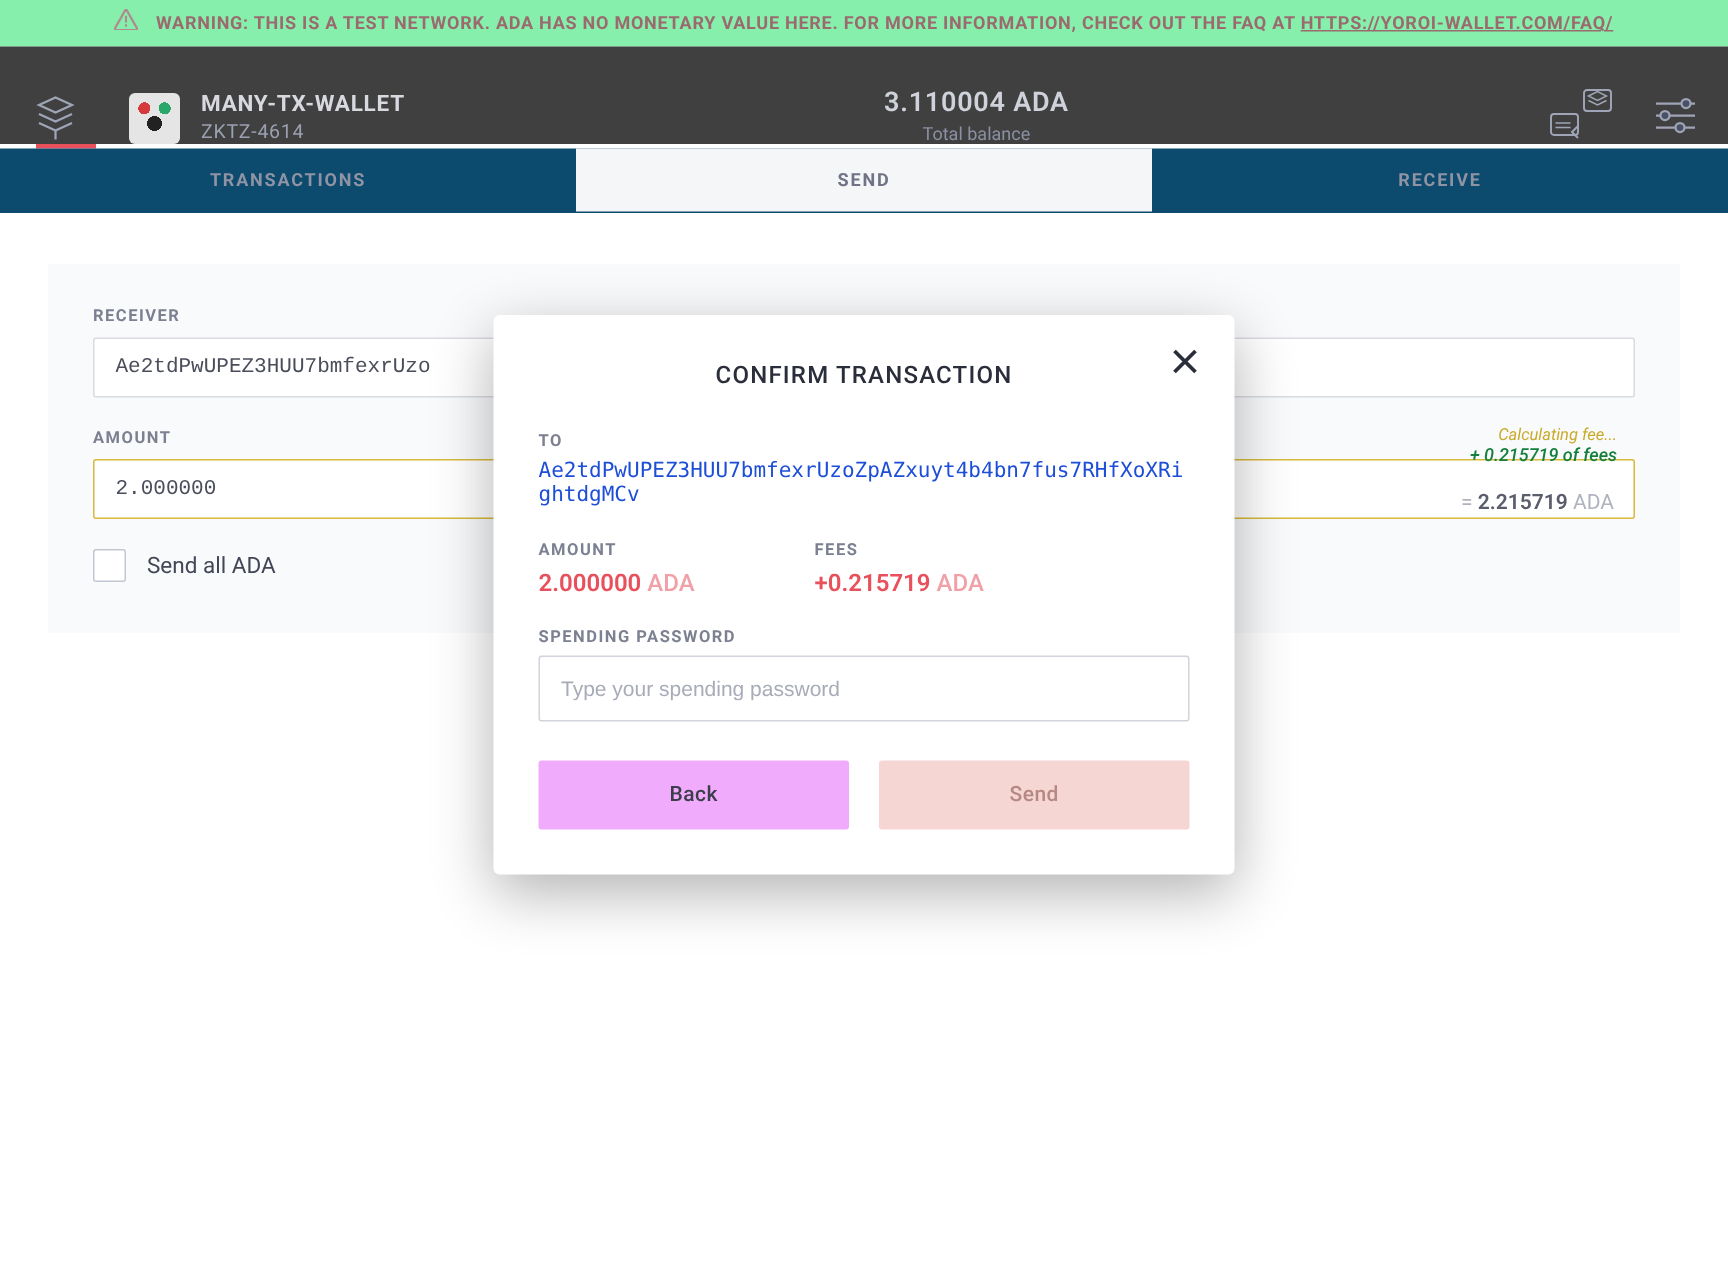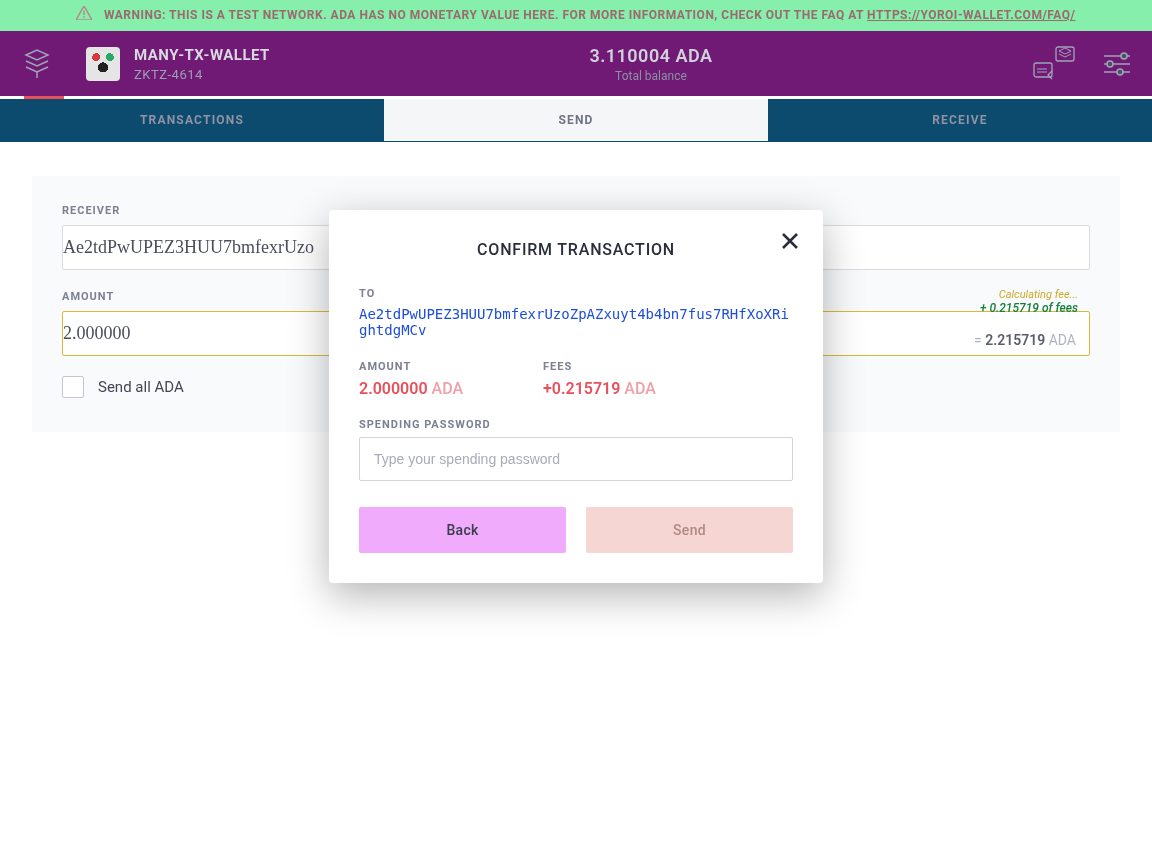--- a/index.html
+++ b/index.html
@@ -22,23 +22,23 @@
       line-height: 1.7;
     }
     .warning-bar a { color: #9b6a6f; text-decoration: underline; }
     .warning-icon {
       display: inline-block;
       vertical-align: middle;
       margin-right: 8px;
       color: #b08a8e;
     }
     .header {
-      background: #701a75;
+      background: #404040;
       display: flex;
-      align-items: center;
+      align-items: flex-end;
       height: 65px;
       padding: 0 20px;
       color: #c8cad2;
     }
     .app-icon { width: 34px; height: 34px; margin-right: 32px; }
     .wallet-avatar {
       width: 34px; height: 34px; border-radius: 4px;
       background:
         radial-gradient(circle at 30% 30%, #d73a3a 0 4px, transparent 4px),
         radial-gradient(circle at 70% 30%, #2aa86b 0 4px, transparent 4px),
@@ -85,24 +85,24 @@
       font-weight: 700;
       letter-spacing: 1px;
       color: #7c8091;
       margin-bottom: 8px;
     }
     .field-input {
       width: 100%;
       background: #fff;
       border: 1px solid #d9dbe1;
       border-radius: 2px;
-      padding: 11px 0;
-      font-size: 18px;
+      padding: 11px 14px;
+      font-size: 14px;
       color: #4a4d5a;
-      font-family: Liberation Serif, serif;
+      font-family: Liberation Mono, monospace;
     }
     .field-input.active { border: 1px solid #d8b93a; }
     .total-overlay {
       position: absolute;
       right: 14px;
       top: 42px;
       font-size: 14px;
       color: #b0b3bf;
     }
     .total-overlay .strong { color: #5a5d6b; font-weight: 600; }

